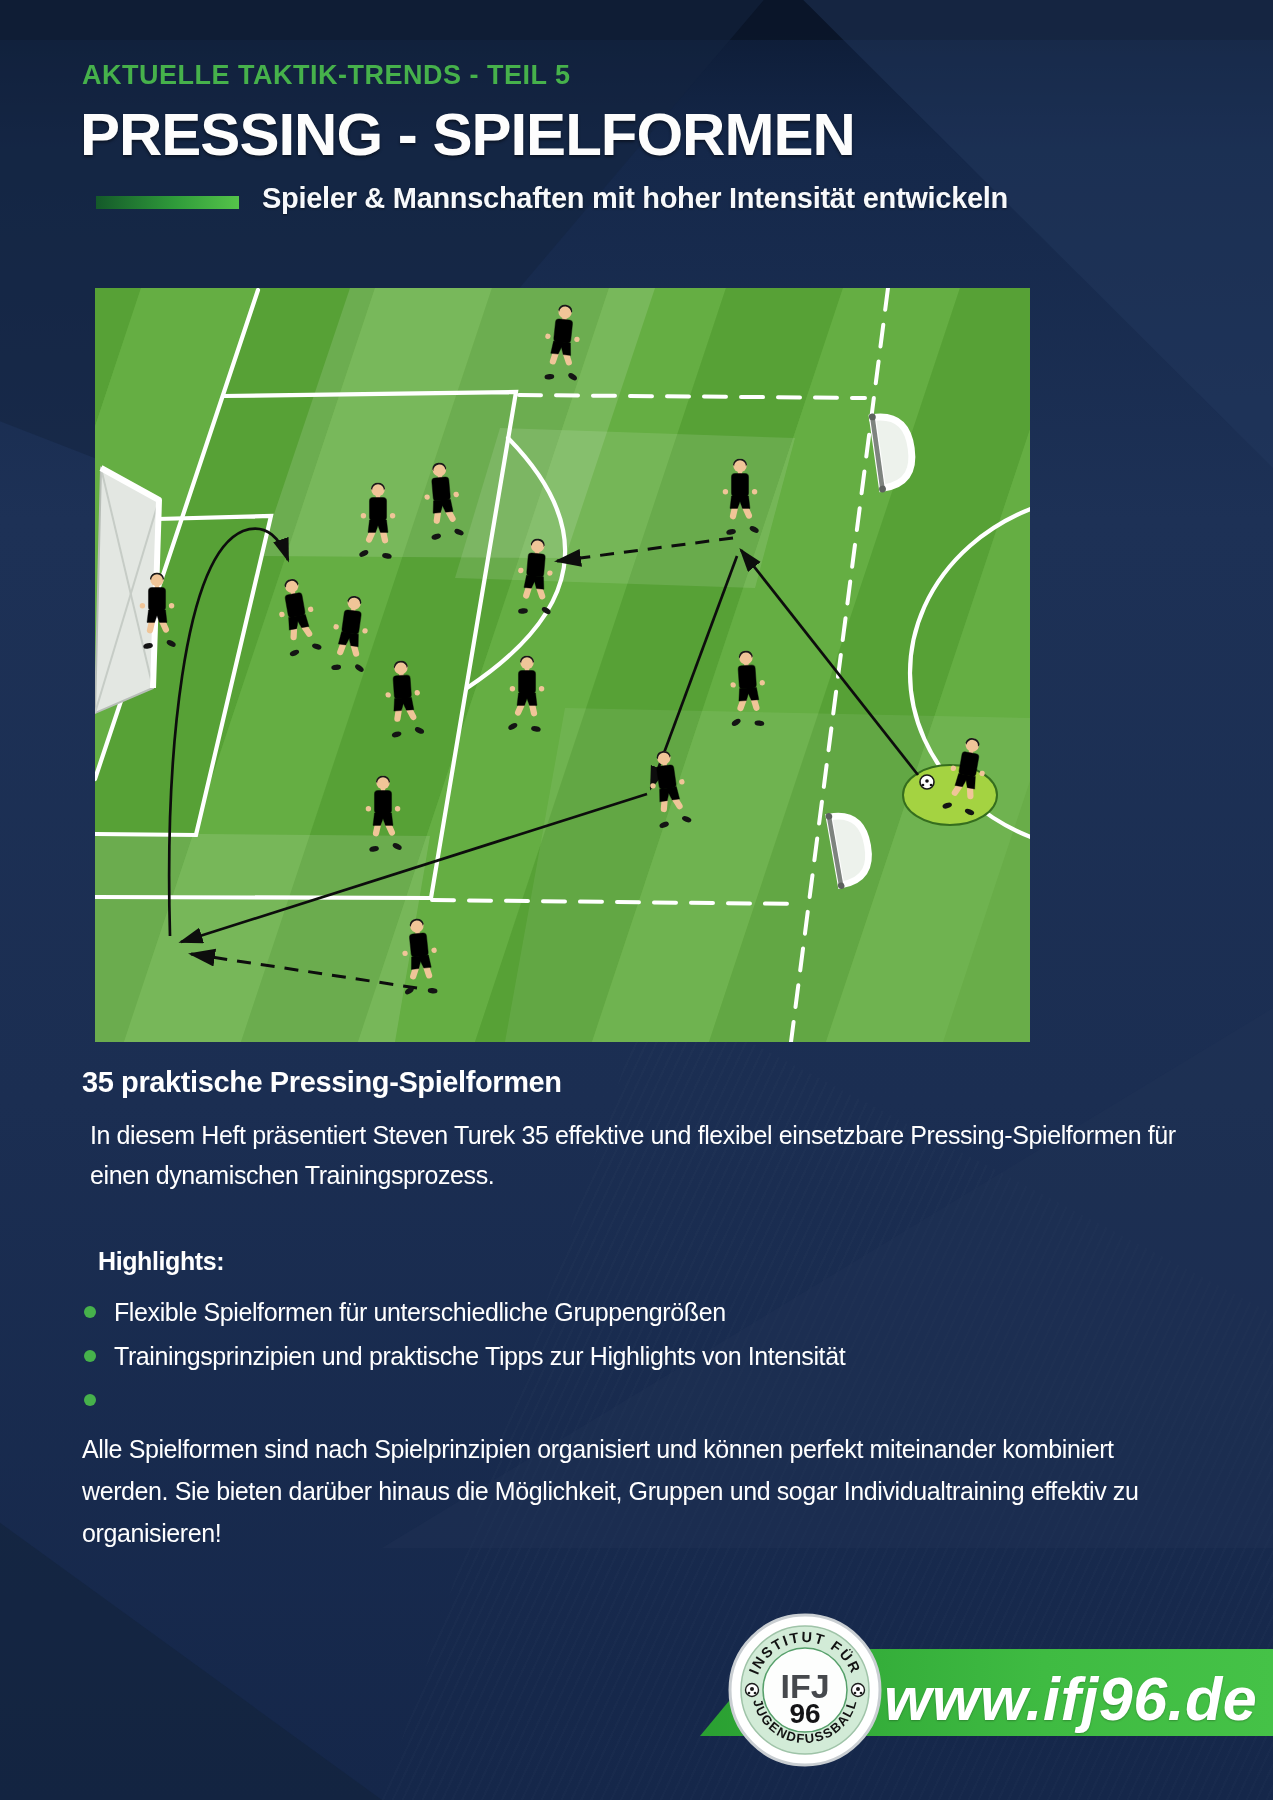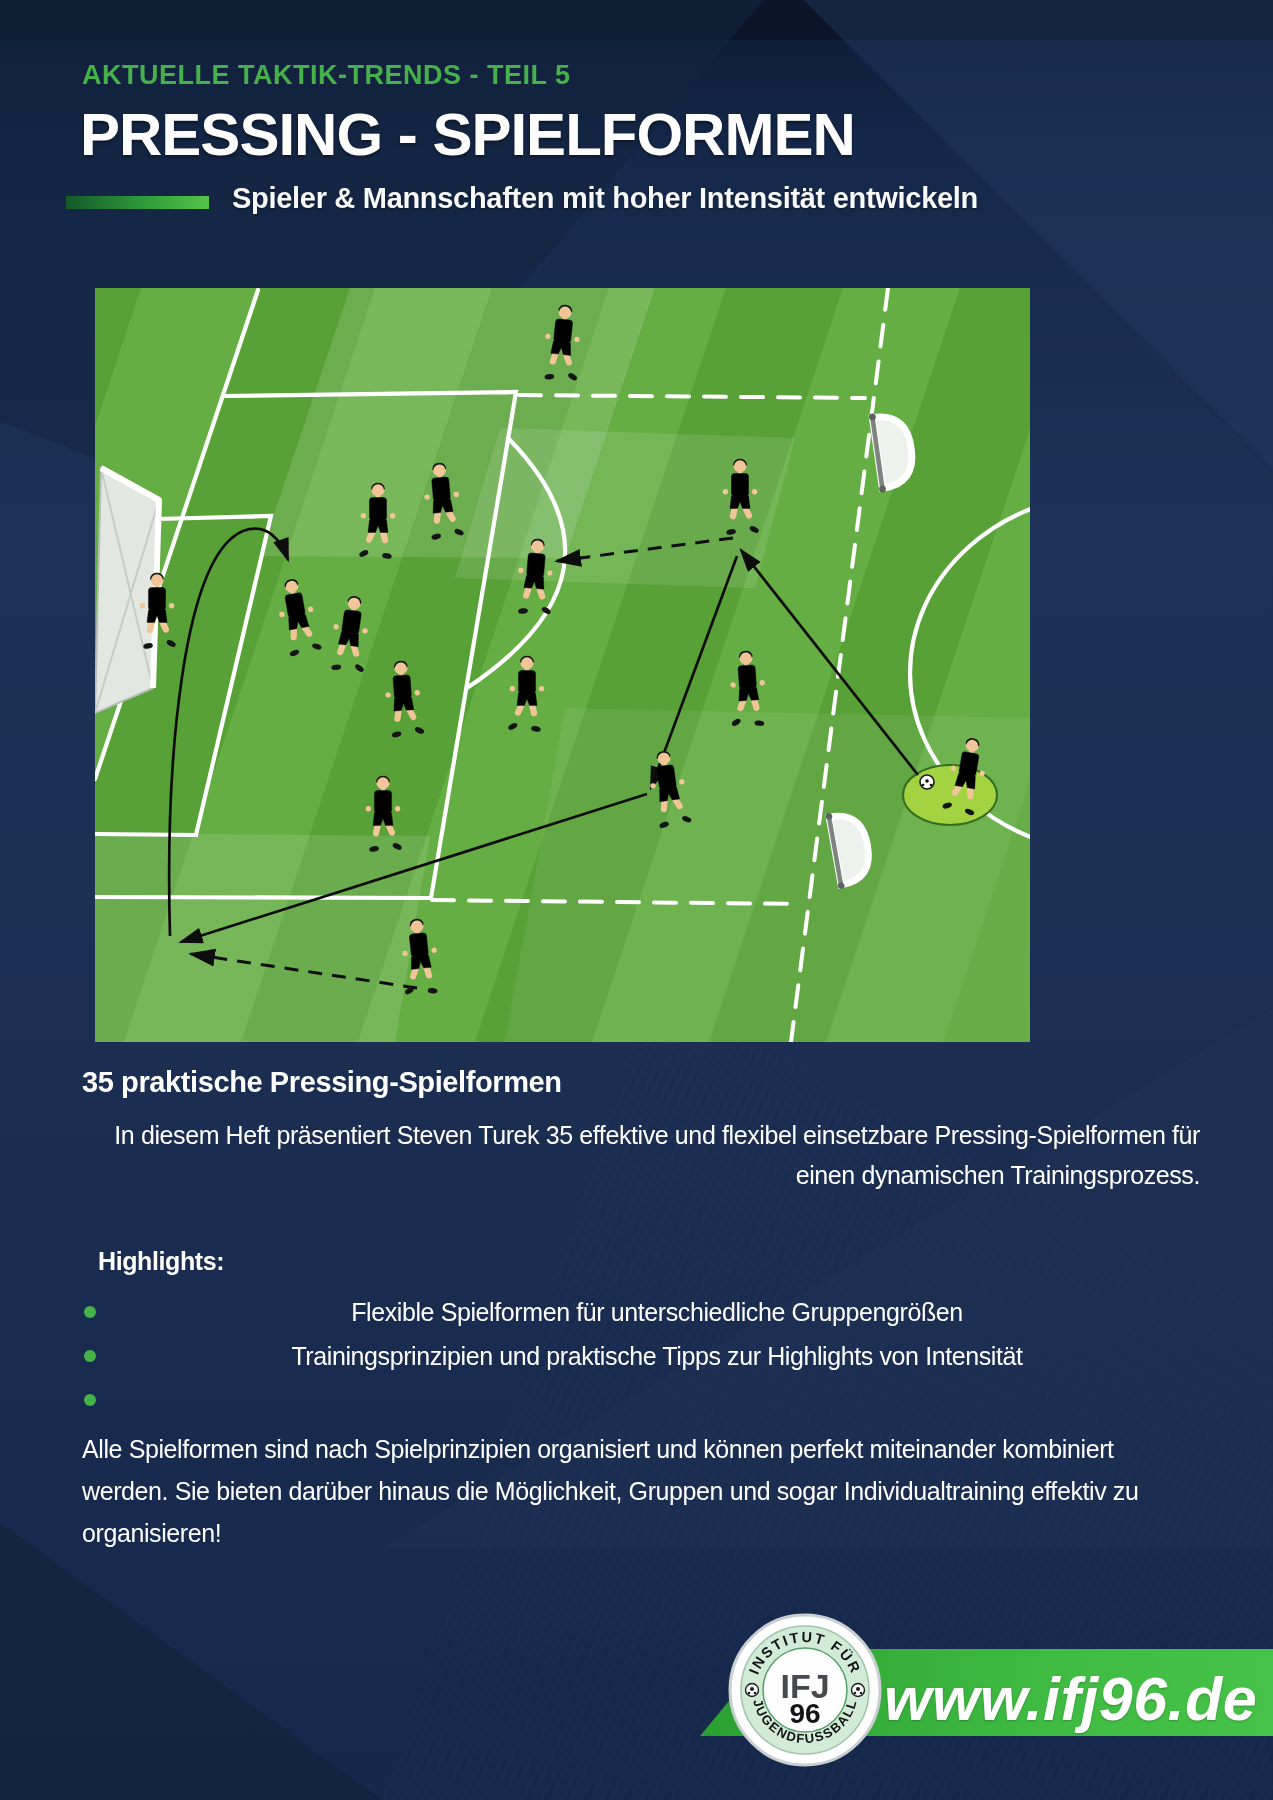--- a/index.html
+++ b/index.html
@@ -19,37 +19,37 @@
        background:repeating-linear-gradient(115deg,rgba(255,255,255,.025) 0 2px,transparent 2px 9px);
        clip-path:polygon(30% 0,100% 40%,100% 100%,0 100%);}
   .bg6{left:30%;top:56%;width:70%;height:30%;background:#223457;opacity:.35;
        clip-path:polygon(0 100%,100% 0,100% 100%);}
 
   
   .kicker{position:absolute;left:82px;top:60px;font-size:27px;font-weight:bold;
           letter-spacing:.5px;color:#46b14b;}
   .title{position:absolute;left:80px;top:100px;font-size:60px;font-weight:800;
          letter-spacing:-1px;color:#fdfdfd;text-shadow:0 2px 3px rgba(0,0,0,.45);}
-  .subtitle-row{position:absolute;left:66px;top:182px;width:1100px;height:40px;}
+  .subtitle-row{position:absolute;left:96px;top:182px;width:1100px;height:40px;}
   .subtitle-bar{position:absolute;left:0;top:14px;width:143px;height:13px;
                 background:linear-gradient(90deg,#14592a,#2f9b3a 55%,#55c44a);}
   .subtitle{position:absolute;left:166px;top:0;font-size:29px;font-weight:bold;
             letter-spacing:-.3px;color:#f7f9fb;text-shadow:0 1px 2px rgba(0,0,0,.5);}
 
   
   .pitch{position:absolute;left:95px;top:288px;width:935px;height:754px;}
   .pitch svg{display:block;}
 
   
   .copy{position:absolute;left:82px;top:1066px;width:1118px;letter-spacing:-.4px;}
   .copy h2{margin:0 0 16px 0;font-size:29px;font-weight:bold;}
-  .copy p.intro{margin:0;font-size:25px;line-height:40px;font-weight:400;text-align:right;}
+  .copy p.intro{margin:8px;font-size:25px;line-height:40px;font-weight:400;}
   .copy h3{margin:52px 0 14px 16px;font-size:25px;font-weight:bold;}
   .copy ul{list-style:none;margin:0;padding:0;}
-  .copy li{position:relative;padding-left:32px;font-size:25px;line-height:44px;text-align:center;}
+  .copy li{position:relative;padding-left:32px;font-size:25px;line-height:44px;}
   .copy li .dot{position:absolute;left:2px;top:16px;width:12px;height:12px;border-radius:50%;
                 background:#46b14b;}
   .copy p.closing{margin:50px 0 0 0;font-size:25px;line-height:42px;}
 
   
   .banner{position:absolute;left:700px;top:1649px;right:0;height:87px;
           background:linear-gradient(90deg,#2aa032,#3fbb42 60%,#45c247);
           clip-path:polygon(72px 0,100% 0,100% 100%,0 100%);}
   .website{position:absolute;left:884px;top:1664px;font-size:61px;font-weight:bold;
            letter-spacing:.5px;color:#ffffff;text-shadow:0 1px 2px rgba(0,0,0,.25);font-style:italic;}

